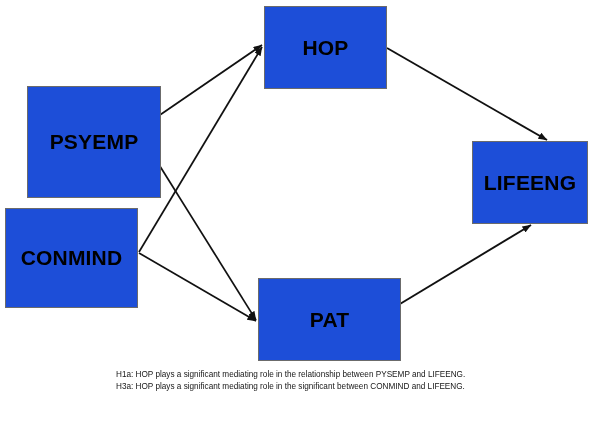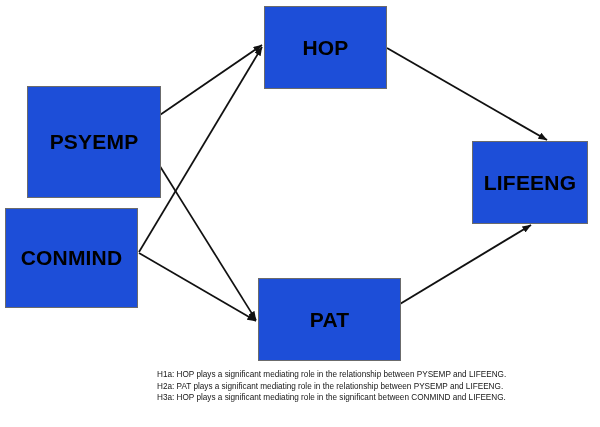--- a/index.html
+++ b/index.html
@@ -42,21 +42,20 @@
   #node-conmind { left: 5px;   top: 208px; width: 133px; height: 100px; }
   #node-hop     { left: 264px; top: 6px;   width: 123px; height: 83px; }
   #node-pat     { left: 258px; top: 278px; width: 143px; height: 83px; }
   #node-lifeeng { left: 472px; top: 141px; width: 116px; height: 83px; }
 
   #hypotheses-list {
     position: absolute;
     left: 116px;
     top: 369px;
     width: 420px;
-    margin-left: 41px;
   }
   .hypothesis-line {
     font-family: "Liberation Sans", sans-serif;
     font-size: 8.2px;
     line-height: 11.7px;
     color: #161616;
     white-space: nowrap;
   }
 </style>
 </head>
@@ -97,15 +96,14 @@
 <div class="node-box" id="node-pat">
   <span class="node-label">PAT</span>
 </div>
 
 <div class="node-box" id="node-lifeeng">
   <span class="node-label">LIFEENG</span>
 </div>
 
 <div id="hypotheses-list">
   <div class="hypothesis-line">H1a: HOP plays a significant mediating role in the relationship between PYSEMP and LIFEENG.</div>
-  <div class="hypothesis-line">H2a: PAT plays a significant mediating role in the relationship between PYSEMP and LIFEENG.</div>
   <div class="hypothesis-line">H3a: HOP plays a significant mediating role in the significant between CONMIND and LIFEENG.</div>
 </div>
 
 </body></html>

